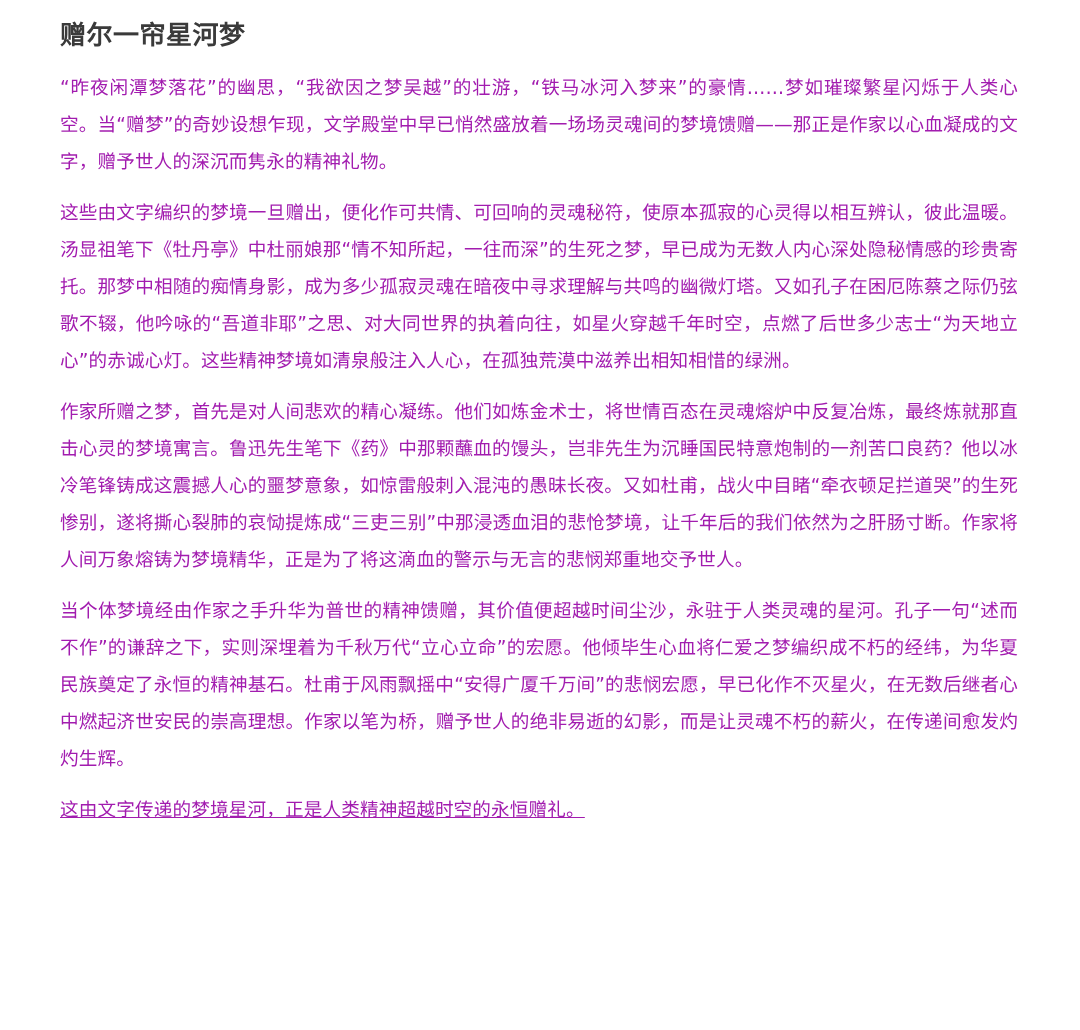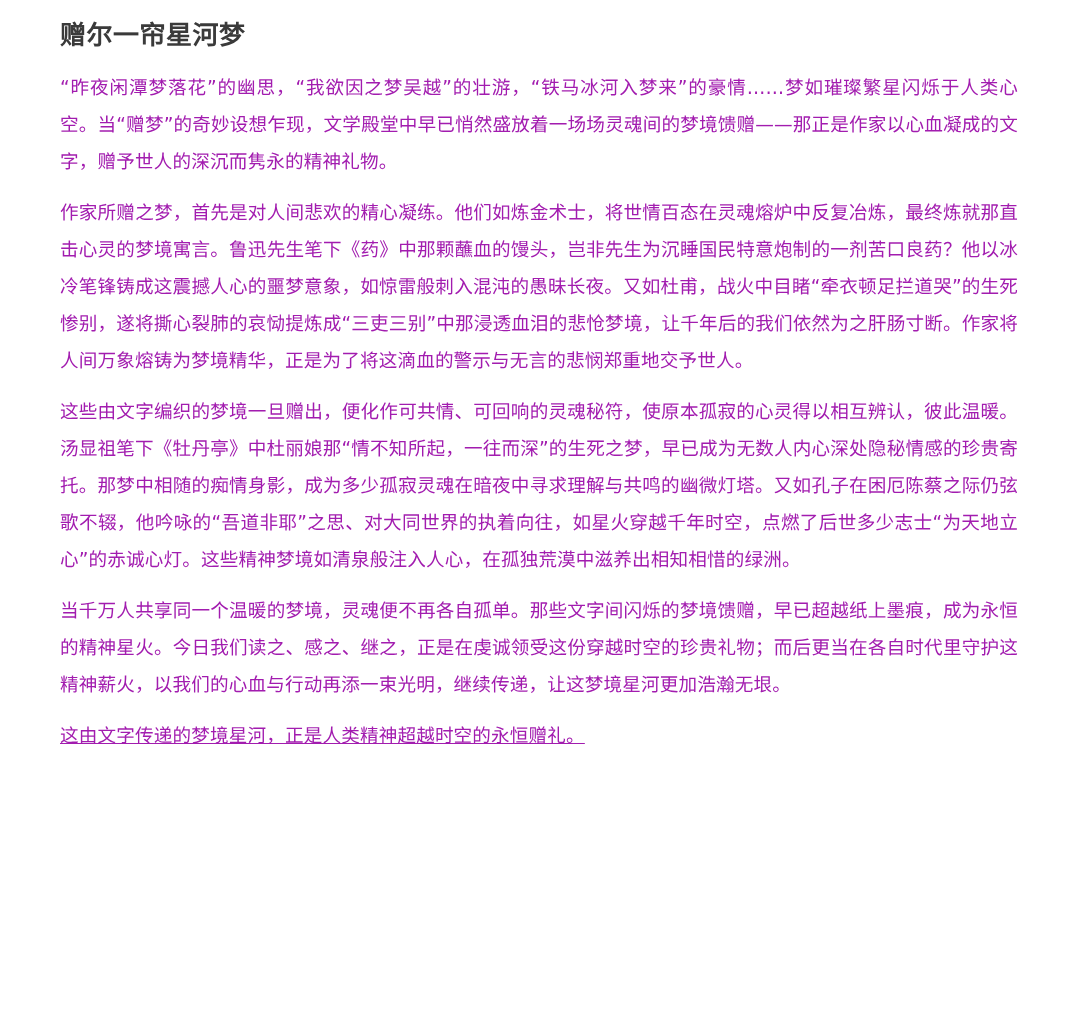--- a/index.html
+++ b/index.html
@@ -48,19 +48,19 @@
 </style>
 </head>
 <body>
 
 <div class="page">
 
   <h1 class="doc-title">赠尔一帘星河梦</h1>
 
   <div class="body-content">
     <p class="para">“昨夜闲潭梦落花”的幽思，“我欲因之梦吴越”的壮游，“铁马冰河入梦来”的豪情……梦如璀璨繁星闪烁于人类心空。当“赠梦”的奇妙设想乍现，文学殿堂中早已悄然盛放着一场场灵魂间的梦境馈赠——那正是作家以心血凝成的文字，赠予世人的深沉而隽永的精神礼物。</p>
+    <p class="para">这些由文字编织的梦境一旦赠出，便化作可共情、可回响的灵魂秘符，使原本孤寂的心灵得以相互辨认，彼此温暖。汤显祖笔下《牡丹亭》中杜丽娘那“情不知所起，一往而深”的生死之梦，早已成为无数人内心深处隐秘情感的珍贵寄托。那梦中相随的痴情身影，成为多少孤寂灵魂在暗夜中寻求理解与共鸣的幽微灯塔。又如孔子在困厄陈蔡之际仍弦歌不辍，他吟咏的“吾道非耶”之思、对大同世界的执着向往，如星火穿越千年时空，点燃了后世多少志士“为天地立心”的赤诚心灯。这些精神梦境如清泉般注入人心，在孤独荒漠中滋养出相知相惜的绿洲。</p>
     <p class="para">作家所赠之梦，首先是对人间悲欢的精心凝练。他们如炼金术士，将世情百态在灵魂熔炉中反复冶炼，最终炼就那直击心灵的梦境寓言。鲁迅先生笔下《药》中那颗蘸血的馒头，岂非先生为沉睡国民特意炮制的一剂苦口良药？他以冰冷笔锋铸成这震撼人心的噩梦意象，如惊雷般刺入混沌的愚昧长夜。又如杜甫，战火中目睹“牵衣顿足拦道哭”的生死惨别，遂将撕心裂肺的哀恸提炼成“三吏三别”中那浸透血泪的悲怆梦境，让千年后的我们依然为之肝肠寸断。作家将人间万象熔铸为梦境精华，正是为了将这滴血的警示与无言的悲悯郑重地交予世人。</p>
-    <p class="para">这些由文字编织的梦境一旦赠出，便化作可共情、可回响的灵魂秘符，使原本孤寂的心灵得以相互辨认，彼此温暖。汤显祖笔下《牡丹亭》中杜丽娘那“情不知所起，一往而深”的生死之梦，早已成为无数人内心深处隐秘情感的珍贵寄托。那梦中相随的痴情身影，成为多少孤寂灵魂在暗夜中寻求理解与共鸣的幽微灯塔。又如孔子在困厄陈蔡之际仍弦歌不辍，他吟咏的“吾道非耶”之思、对大同世界的执着向往，如星火穿越千年时空，点燃了后世多少志士“为天地立心”的赤诚心灯。这些精神梦境如清泉般注入人心，在孤独荒漠中滋养出相知相惜的绿洲。</p>
-    <p class="para">当千万人共享同一个温暖的梦境，灵魂便不再各自孤单。那些文字间闪烁的梦境馈赠，早已超越纸上墨痕，成为永恒的精神星火。今日我们读之、感之、继之，正是在虔诚领受这份穿越时空的珍贵礼物；而后更当在各自时代里守护这精神薪火，以我们的心血与行动再添一束光明，继续传递，让这梦境星河更加浩瀚无垠。</p>
+    <p class="para">当个体梦境经由作家之手升华为普世的精神馈赠，其价值便超越时间尘沙，永驻于人类灵魂的星河。孔子一句“述而不作”的谦辞之下，实则深埋着为千秋万代“立心立命”的宏愿。他倾毕生心血将仁爱之梦编织成不朽的经纬，为华夏民族奠定了永恒的精神基石。杜甫于风雨飘摇中“安得广厦千万间”的悲悯宏愿，早已化作不灭星火，在无数后继者心中燃起济世安民的崇高理想。作家以笔为桥，赠予世人的绝非易逝的幻影，而是让灵魂不朽的薪火，在传递间愈发灼灼生辉。</p>
     <p class="para">这由文字传递的梦境星河，正是人类精神超越时空的永恒赠礼。</p>
   </div>
 
 </div>
 
 </body></html>

